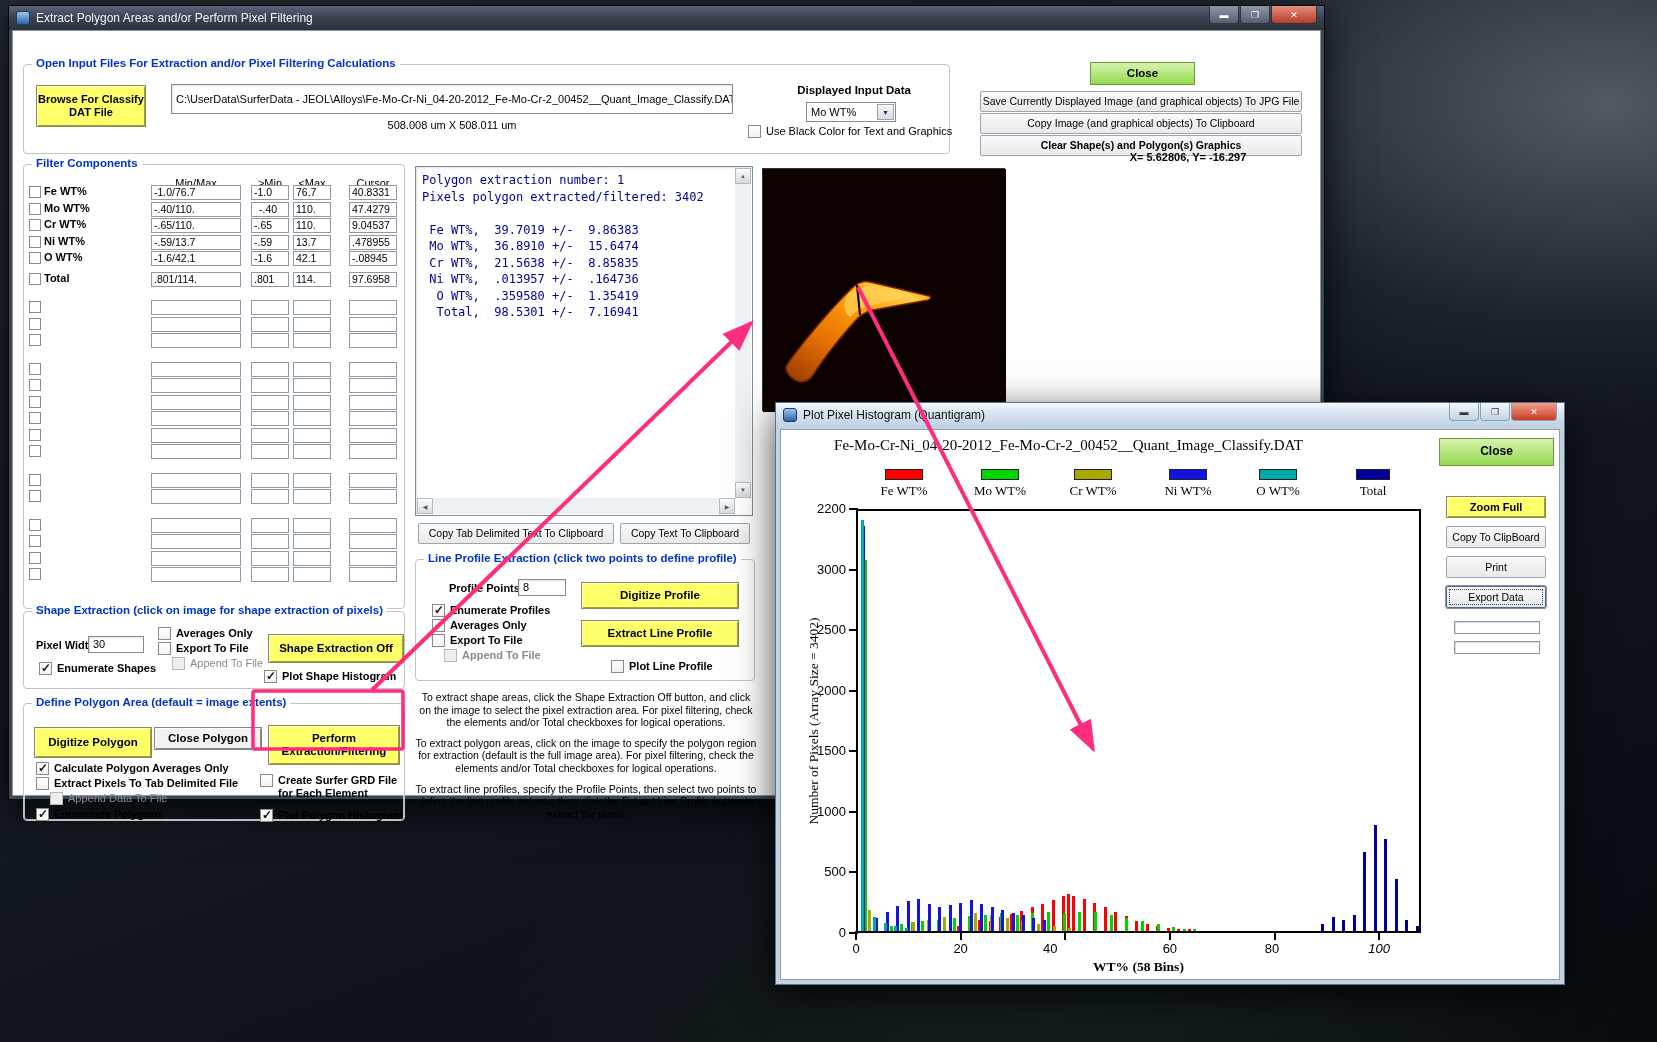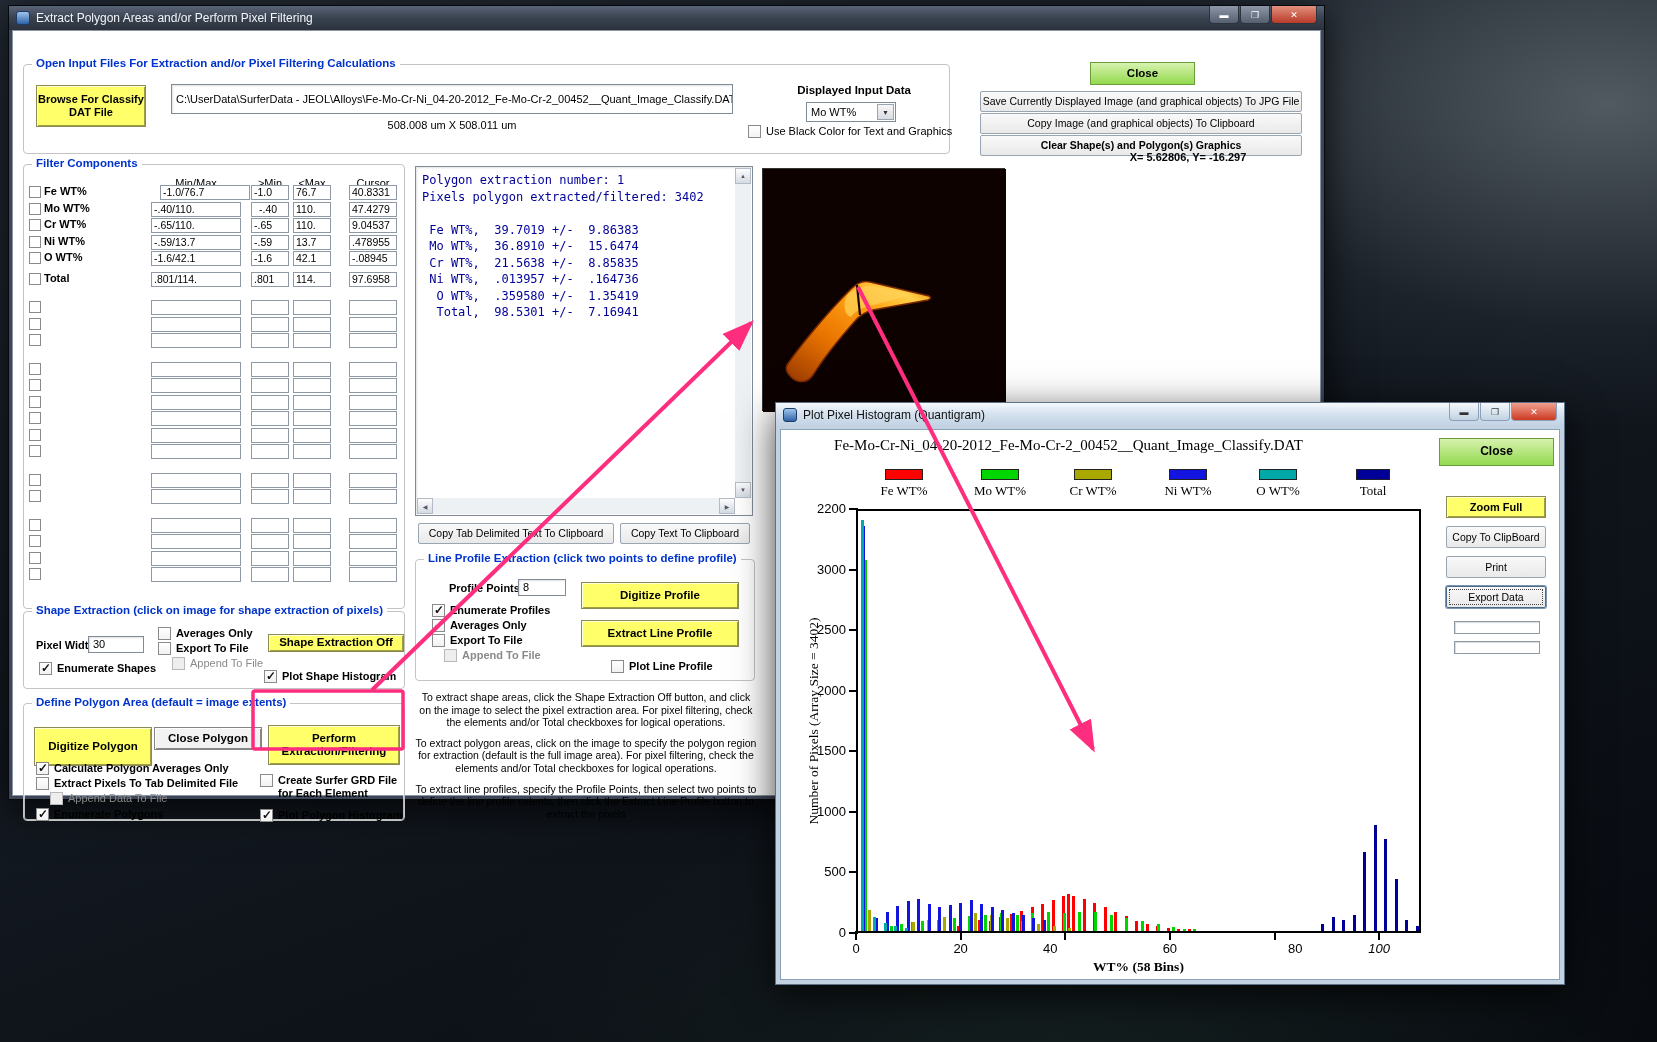--- a/index.html
+++ b/index.html
@@ -137,21 +137,21 @@
     <div class="grp" style="left:10px;top:133px;width:382px;height:445px">
       <span class="grp-title">Filter Components</span>
       <div class="f-head" style="left:127px;width:90px">Min/Max</div>
       <div class="f-head" style="left:216px;width:60px">&gt;Min</div>
       <div class="f-head" style="left:258px;width:60px">&lt;Max</div>
       <div class="f-head" style="left:314px;width:70px">Cursor</div>
       <div>
           <div class="f-row" style="top: 20px;">
             <span class="box" style="left: 5px;"></span>
             <span class="f-label">Fe WT%</span>
-            <span class="fv" style="left: 127px; width: 90px; margin-left: 9px;">-1.0/76.7</span>
+            <span class="fv" style="left: 127px; width: 90px;">-1.0/76.7</span>
             <span class="fv" style="left: 227px; width: 38px;">-1.0</span>
             <span class="fv" style="left: 269px; width: 38px;">76.7</span>
             <span class="fv" style="left: 325px; width: 48px;">40.8331</span>
           </div>
           <div class="f-row" style="top: 36.5px;">
             <span class="box" style="left: 5px;"></span>
             <span class="f-label">Mo WT%</span>
             <span class="fv" style="left: 127px; width: 90px;">-.40/110.</span>
             <span class="fv" style="left: 227px; width: 38px; padding-left: 7px;">-.40</span>
             <span class="fv" style="left: 269px; width: 38px;">110.</span>
@@ -375,34 +375,34 @@
           <span>Averages Only</span>
         </label>
       <label class="cb bold" style="left:134px;top:30px">
           <span class="box"></span>
           <span>Export To File</span>
         </label>
       <label class="cb disabled" style="left:148px;top:45px">
           <span class="box"></span>
           <span>Append To File</span>
         </label>
-      <div class="btn btn-yellow" style="left:244px;top:22px;width:136px;height:18px;font-size:11.5px">Shape Extraction Off</div>
+      <div class="btn btn-yellow" style="left:244px;top:22px;width:136px;height:29px;font-size:11.5px">Shape Extraction Off</div>
       <label class="cb checked bold" style="left:15px;top:50px">
           <span class="box"></span>
           <span>Enumerate Shapes</span>
         </label>
       <label class="cb checked bold" style="left:240px;top:58px">
           <span class="box"></span>
           <span>Plot Shape Histogram</span>
         </label>
     </div>
 
     <div class="grp" style="left:10px;top:672px;width:382px;height:118px">
       <span class="grp-title">Define Polygon Area (default = image extents)</span>
-      <div class="btn btn-yellow" style="left:10px;top:23px;width:118px;height:39px;font-size:11.5px">Digitize Polygon</div>
+      <div class="btn btn-yellow" style="left:10px;top:23px;width:118px;height:31px;font-size:11.5px">Digitize Polygon</div>
       <div class="btn btn-3d" style="left:130px;top:23px;width:108px;height:23px;font-size:11.5px">Close Polygon</div>
       <div class="btn btn-yellow" style="left:244px;top:21px;width:132px;height:40px;font-size:11.5px;padding:0 8px">Perform Extraction/Filtering</div>
       <label class="cb checked bold" style="left:12px;top:58px">
           <span class="box"></span>
           <span>Calculate Polygon Averages Only</span>
         </label>
       <label class="cb bold" style="left:12px;top:73px">
           <span class="box"></span>
           <span>Extract Pixels To Tab Delimited File</span>
         </label>
@@ -597,21 +597,21 @@
       <div class="ticklabel" style="left: 28px; top: 98px; width: 42px; text-align: right;">2200</div>
       <div class="tickmark" style="left: 79px; top: 528px; width: 2px; height: 9px;"></div>
       <div class="ticklabel" style="left: 65px; top: 538px; width: 30px; text-align: center;">0</div>
       <div class="tickmark" style="left: 183.63px; top: 528px; width: 2px; height: 9px;"></div>
       <div class="ticklabel" style="left: 169.63px; top: 538px; width: 30px; text-align: center;">20</div>
       <div class="tickmark" style="left: 288.259px; top: 528px; width: 2px; height: 9px;"></div>
       <div class="ticklabel" style="left: 267px; top: 538px; width: 30px; text-align: left;">40</div>
       <div class="tickmark" style="left: 392.889px; top: 528px; width: 2px; height: 9px;"></div>
       <div class="ticklabel" style="left: 378.889px; top: 538px; width: 30px; text-align: center;">60</div>
       <div class="tickmark" style="left: 497.519px; top: 528px; width: 2px; height: 9px;"></div>
-      <div class="ticklabel" style="left: 512px; top: 538px; width: 30px; text-align: left;">80</div>
+      <div class="ticklabel" style="left: 481px; top: 538px; width: 30px; text-align: center;">80</div>
       <div class="tickmark" style="left: 602.148px; top: 528px; width: 2px; height: 9px;"></div>
       <div class="ticklabel" style="left: 588.148px; top: 538px; width: 30px; text-align: center; font-style: italic;">100</div>
     </div>
   <div class="xlab">WT% (58 Bins)</div>
 </div>
 
 <svg class="anno" width="1657" height="1042" viewBox="0 0 1657 1042">
   <defs>
     <marker id="arrowhead" markerWidth="9" markerHeight="7" refX="7" refY="3" orient="auto" markerUnits="strokeWidth">
       <path d="M0,0 L8,3 L0,6 Z" class="anno-fill" fill="#FF2D7E"></path>

